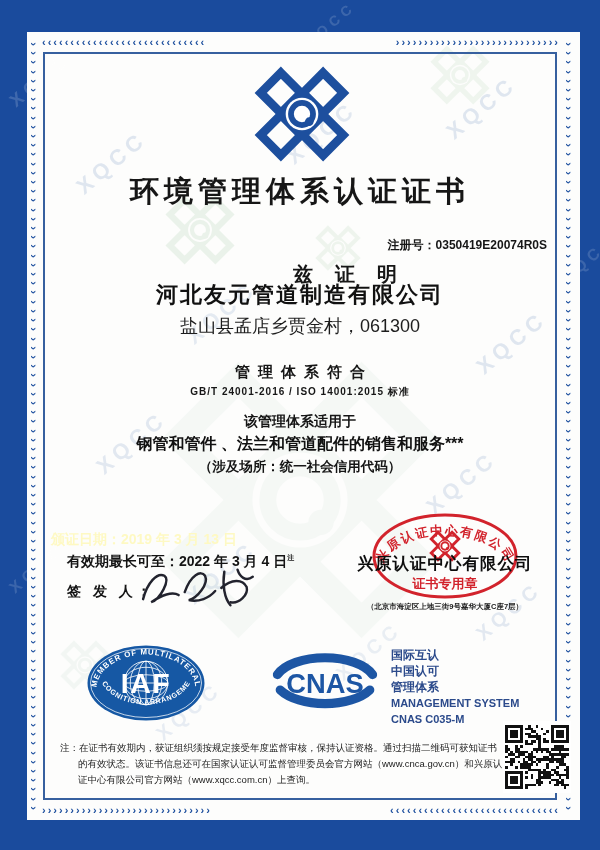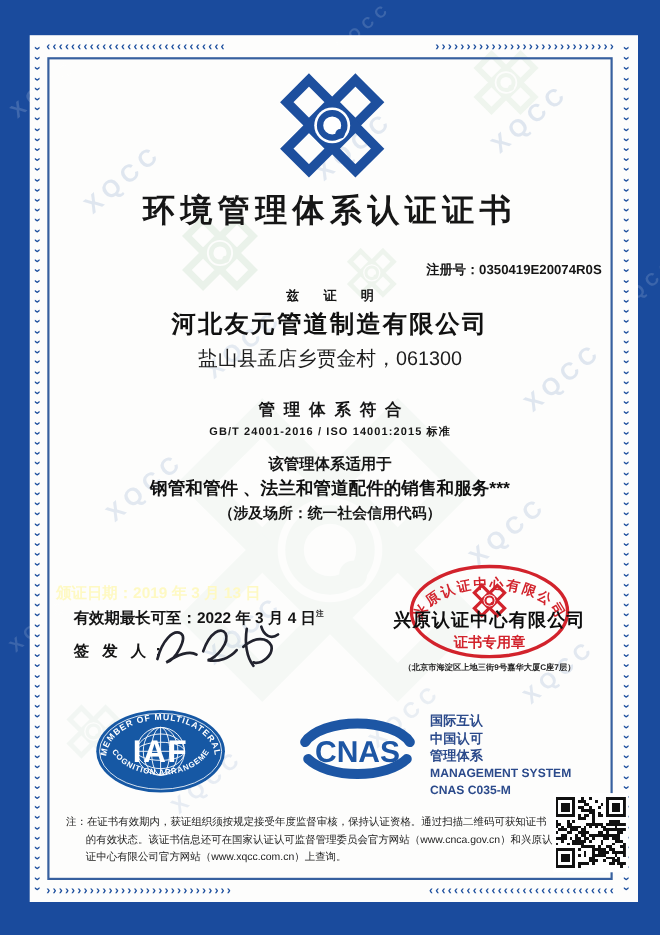--- a/index.html
+++ b/index.html
@@ -26,21 +26,21 @@
     justify-content:space-between;color:#1d4f9e;font-size:11px;font-weight:bold;z-index:3;overflow:hidden;}
   .chev-col.left{left:27px;}
   .chev-col.right{left:562px;}
   .chev-col span{display:block;height:8px;line-height:8px;transform:rotate(90deg);text-align:center;}
   
   .abs{position:absolute;}
   .ctr{left:0;width:100%;text-align:center;}
   .emblem-logo{left:209px;top:12px;width:96px;height:96px;color:#1d4f9e;}
   .title{top:118px;font-size:29px;font-weight:bold;color:#161616;letter-spacing:5px;}
   .regline{top:169px;right:8px;font-size:12px;font-weight:bold;color:#161616;margin-top:14px;}
-  .attest{top:207px;font-size:12px;font-weight:bold;letter-spacing:22px;color:#161616;text-indent:22px;}
+  .attest{top:207px;font-size:20px;font-weight:bold;letter-spacing:22px;color:#161616;text-indent:22px;padding-left:45px;}
   .company{top:226px;font-size:22px;font-weight:bold;color:#111;letter-spacing:2px;}
   .address{top:260px;font-size:18px;color:#1d1d1d;}
   .code{top:281px;font-size:14px;font-weight:600;color:#1a1a1a;}
   .conform{top:309px;font-size:15px;font-weight:bold;letter-spacing:8px;color:#161616;text-indent:8px;}
   .standard{top:331px;font-size:10px;font-weight:bold;color:#161616;letter-spacing:1px;}
   .scopehead{top:359px;font-size:14px;font-weight:bold;color:#161616;}
   .scope{top:380px;font-size:16px;font-weight:bold;color:#111;text-align:center;}
   .sites{top:404px;font-size:13.5px;font-weight:bold;color:#161616;}
   .issue{top:477px;left:6px;font-size:14px;font-weight:bold;color:#fef9c3;}
   .expiry{top:499px;left:22px;font-size:14px;font-weight:bold;color:#141414;}

